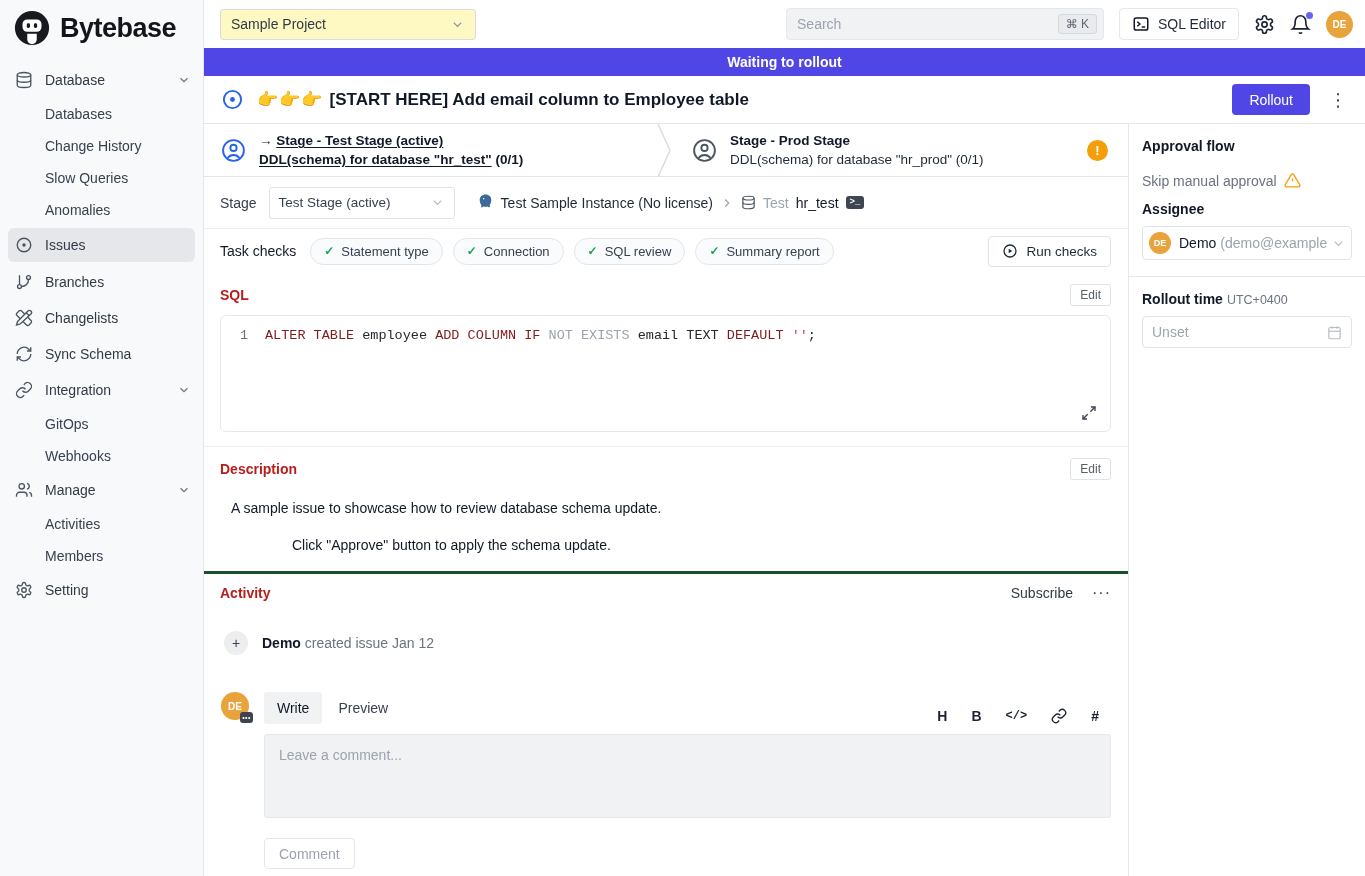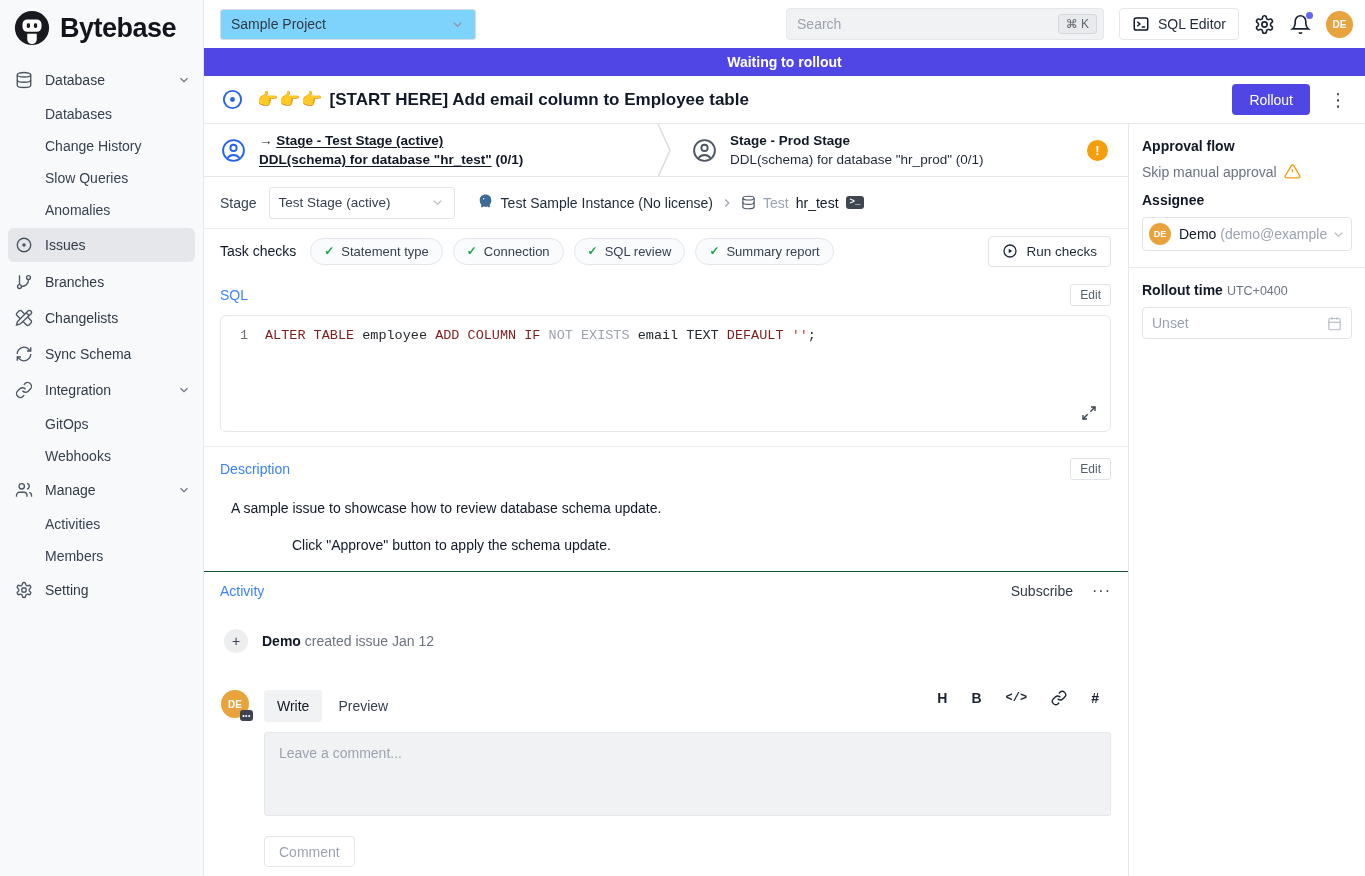--- a/index.html
+++ b/index.html
@@ -20,21 +20,21 @@
   .nav-chevron svg { width:14px; height:14px; }
   .nav-sub { height:32px; display:flex; align-items:center; padding-left:45px; color:#374151; cursor:pointer; }
   .nav-active { background:#e5e7ea; border-radius:6px; margin:2px 8px; padding-left:7px; height:34px; }
   .nav-active .nav-icon { margin-right:12px; }
 
   
   .main { flex:1; display:flex; flex-direction:column; min-width:0; }
 
   
   .topbar { height:48px; background:#fff; display:flex; align-items:center; padding:0 12px 0 16px; }
-  .project-select { width:256px; height:31px; border:1px solid #d8dce1; border-radius:3px; background:#7dd3fc; display:flex; align-items:center; padding:0 10px; color:#303a46; cursor:pointer; }
+  .project-select { width:256px; height:31px; border:1px solid #d8dce1; border-radius:3px; background:#fef9c3; display:flex; align-items:center; padding:0 10px; color:#303a46; cursor:pointer; }
   .project-select .sel-chevron { margin-left:auto; color:#8a919c; display:flex; }
   .topbar-right { margin-left:auto; display:flex; align-items:center; gap:15px; }
   .searchbox { width:318px; height:32px; background:#f1f2f4; border:1px solid #e5e7eb; border-radius:4px; display:flex; align-items:center; padding:0 6px 0 10px; }
   .searchbox input { border:none; outline:none; background:transparent; flex:1; font-size:14px; font-family:"Liberation Sans",sans-serif; color:#374151; }
   .searchbox input::placeholder { color:#9ca3af; }
   .kbd { background:#e9eaed; border:1px solid #d5d8dd; border-radius:3px; color:#5f6672; font-size:12px; padding:2px 7px; }
   .sql-editor-btn { height:32px; display:flex; align-items:center; gap:8px; background:#fff; border:1px solid #e5e7eb; border-radius:4px; padding:0 12px; font-size:14px; color:#1f2937; cursor:pointer; }
   .icon-btn { display:flex; color:#1b2330; cursor:pointer; position:relative; }
   .icon-btn svg { width:21px; height:21px; }
   .bell-dot { position:absolute; top:-2px; right:-2px; width:7px; height:7px; border-radius:50%; background:#6366f1; }
@@ -92,70 +92,70 @@
   .checks-row { height:44px; display:flex; align-items:center; padding:0 17px 0 16px; gap:10px; }
   .checks-label { color:#111827; margin-right:4px; }
   .check-pill { display:flex; align-items:center; gap:7px; height:27px; padding:0 13px; border:1px solid #e2e5e9; background:#fafbfc; border-radius:999px; font-size:13px; color:#374151; cursor:pointer; }
   .check-mark { color:#16a34a; font-size:12px; font-weight:700; }
   .run-checks { margin-left:auto; display:flex; align-items:center; gap:8px; height:31px; padding:0 13px; border:1px solid #dfe2e6; border-radius:4px; background:#fff; color:#1f2937; font-size:13.5px; cursor:pointer; }
   .run-checks svg { width:16px; height:16px; }
 
   
   .sql-section { padding:11px 17px 14px 16px; border-bottom:1px solid #eceef0; }
   .sec-head { display:flex; align-items:center; justify-content:space-between; }
-  .sec-title { font-weight:400; color:#3b82f6; }
+  .sec-title { font-weight:700; color:#b91c1c; }
   .edit-btn { border:1px solid #dfe2e6; background:#fff; border-radius:3px; font-size:12px; color:#57606a; padding:3px 9px; font-family:"Liberation Sans",sans-serif; cursor:pointer; }
   .code-block { margin-top:9px; border:1px solid #e5e7eb; border-radius:6px; height:117px; position:relative; padding-top:10px; background:#fff; }
   .code-line { display:flex; font-family:"Liberation Mono",monospace; font-size:13.5px; line-height:20px; }
   .line-no { width:44px; text-align:right; padding-right:17px; color:#6b7280; flex:0 0 44px; }
   .tok-kw { color:#7f1d1d; }
   .tok-plain { color:#24292e; }
   .tok-gray { color:#9ca3af; }
   .tok-str { color:#d6373f; }
   .expand-icon { position:absolute; right:13px; bottom:10px; color:#374151; cursor:pointer; display:flex; }
   .expand-icon svg { width:16px; height:16px; }
 
   
-  .desc-section { padding:11px 17px 18px 16px; border-bottom:1px solid #14532d; }
+  .desc-section { padding:11px 17px 18px 16px; border-bottom:3px solid #14532d; }
   .desc-p1 { margin:20px 0 0 11px; color:#111827; }
   .desc-p2 { margin:21px 0 0 72px; color:#111827; }
 
   
   .activity-section { padding:11px 17px 0 16px; flex:1; }
   .act-head-right { display:flex; align-items:center; gap:19px; }
   .subscribe { color:#303a46; cursor:pointer; }
   .dots-h { color:#374151; font-size:16px; letter-spacing:1px; cursor:pointer; line-height:0.5; }
   .act-item { display:flex; align-items:center; margin-top:30px; }
   .plus-circle { width:24px; height:24px; border-radius:50%; background:#eceef0; color:#374151; display:flex; align-items:center; justify-content:center; font-size:14px; margin-left:4px; }
   .act-text { margin-left:14px; color:#6b7280; }
   .act-actor { color:#111827; font-weight:700; }
 
   .comment-wrap { display:flex; margin-top:37px; }
   .comment-avatar { position:relative; width:28px; height:28px; flex:0 0 28px; margin-left:1px; }
   .comment-avatar .avatar { width:28px; height:28px; cursor:default; }
   .avatar-badge { position:absolute; right:-4px; bottom:-3px; background:#3d4450; color:#fff; border-radius:3px; font-size:7px; line-height:1; padding:2px 2px; letter-spacing:0.5px; }
   .comment-editor { flex:1; margin-left:15px; }
-  .tabs-row { display:flex; align-items:flex-start; }
+  .tabs-row { display:flex; align-items:flex-end; }
   .tab { padding:8px 13px; color:#374151; cursor:pointer; border-radius:3px; }
   .tab.active { background:#f1f2f4; color:#111827; }
   .tab + .tab { margin-left:3px; }
   .fmt-icons { margin-left:auto; display:flex; align-items:center; gap:24px; color:#1b2330; padding-right:12px; }
   .fmt { font-weight:700; font-size:14px; cursor:pointer; }
   .fmt-code { font-family:"Liberation Mono",monospace; font-size:12px; font-weight:700; }
   .fmt-link svg { width:16px; height:16px; display:block; }
   .comment-box { margin-top:10px; width:100%; height:84px; background:#f1f2f4; border:1px solid #e5e7eb; border-radius:3px; resize:none; padding:12px 14px; font-family:"Liberation Sans",sans-serif; font-size:14px; color:#374151; outline:none; }
   .comment-box::placeholder { color:#9ca3af; }
   .comment-submit { margin-top:17px; border:1px solid #e2e5e9; background:#fff; color:#9ca3af; border-radius:4px; height:31px; padding:0 14px; font-size:14px; font-family:"Liberation Sans",sans-serif; }
 
   
   .right-panel { width:237px; flex:0 0 237px; border-left:1px solid #e5e7eb; display:flex; flex-direction:column; }
   .panel-sec { padding:14px 13px 16px 13px; }
   .panel-sec + .panel-sec { border-top:1px solid #e5e7eb; }
   .panel-title { font-weight:700; color:#111827; }
-  .approval-val { margin-top:9px; color:#6b7280; display:flex; align-items:center; gap:7px; }
+  .approval-val { margin-top:18px; color:#6b7280; display:flex; align-items:center; gap:7px; }
   .warn-icon { color:#f59e0b; display:flex; }
   .warn-icon svg { width:17px; height:17px; }
   .assignee-title { margin-top:12px; }
   .assignee-select { margin-top:9px; height:34px; border:1px solid #e0e3e7; border-radius:4px; display:flex; align-items:center; padding:0 5px 0 6px; cursor:pointer; }
   .assignee-select .avatar { width:22px; height:22px; font-size:9px; flex:0 0 22px; }
   .assignee-name { margin-left:8px; color:#111827; white-space:nowrap; }
   .assignee-email { margin-left:4px; color:#9ca3af; white-space:nowrap; overflow:hidden; flex:1; }
   .assignee-select .sel-chevron { color:#b6bcc4; display:flex; flex:0 0 auto; }
   .rollout-tz { font-weight:400; color:#6b7280; font-size:12.5px; margin-left:4px; }
   .time-input { margin-top:9px; height:32px; border:1px solid #e0e3e7; border-radius:4px; display:flex; align-items:center; padding:0 9px; color:#9ca3af; }

